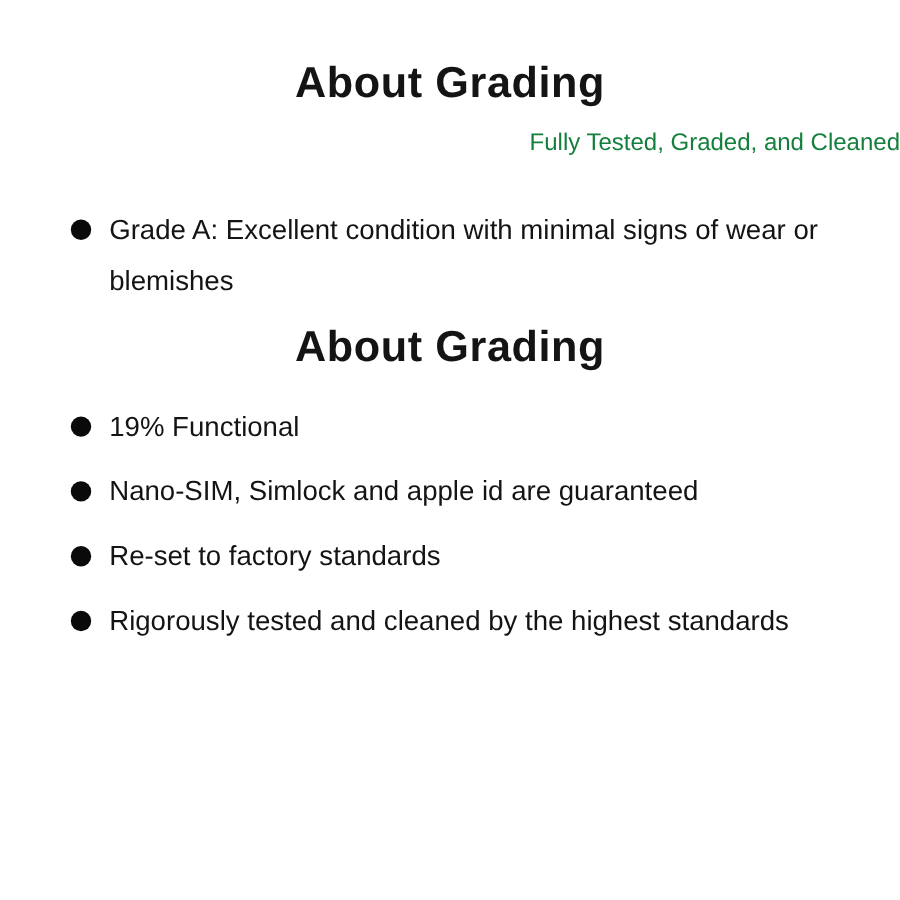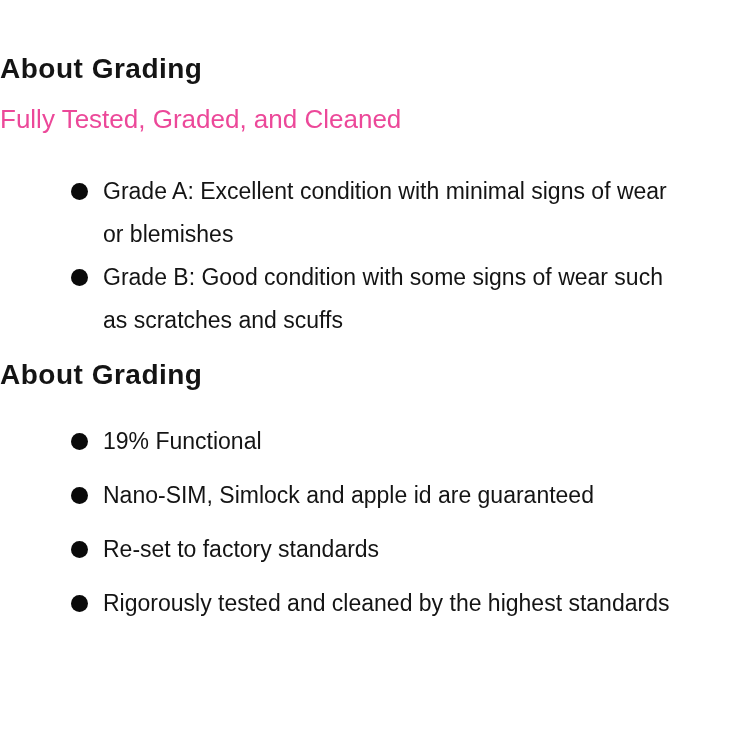--- a/index.html
+++ b/index.html
@@ -15,36 +15,37 @@
     overflow: hidden;
   }
   .page {
     box-sizing: border-box;
     width: 750px;
     height: 750px;
     padding-top: 52px;
   }
   .section-title {
     margin: 0;
-    font-size: 28px;
+    text-align: center;
+    font-size: 36px;
     line-height: 34px;
     font-weight: bold;
     letter-spacing: 0.5px;
     color: #141414;
   }
   .section-subtitle {
     margin: 18px 0 0 0;
-    text-align: left;
-    font-size: 26px;
+    text-align: right;
+    font-size: 20px;
     line-height: 30px;
     font-weight: normal;
-    color: #ec4899;
+    color: #15803d;
   }
   .bullet-list {
-    margin: 13px;
+    margin: 1px;
     padding: 0 59px 0 58px;
     list-style: none;
     font-size: 23px;
     line-height: 43px;
   }
   .bullet-list.grading {
     margin-top: 36px;
   }
   .bullet-list.function {
     margin-top: 28px;
@@ -79,24 +80,20 @@
 
   <h1 class="section-title">About Grading</h1>
 
   <p class="section-subtitle">Fully Tested, Graded, and Cleaned</p>
 
   <ul class="bullet-list grading">
     <li class="bullet-item">
       <span class="bullet-dot"></span>
       <span class="bullet-text">Grade A: Excellent condition with minimal signs of wear or blemishes</span>
     </li>
-    <li class="bullet-item">
-      <span class="bullet-dot"></span>
-      <span class="bullet-text">Grade B: Good condition with some signs of wear such as scratches and scuffs</span>
-    </li>
   </ul>
 
   <h1 class="section-title title-function">About Grading</h1>
 
   <ul class="bullet-list function">
     <li class="bullet-item">
       <span class="bullet-dot"></span>
       <span class="bullet-text">19% Functional</span>
     </li>
     <li class="bullet-item">

